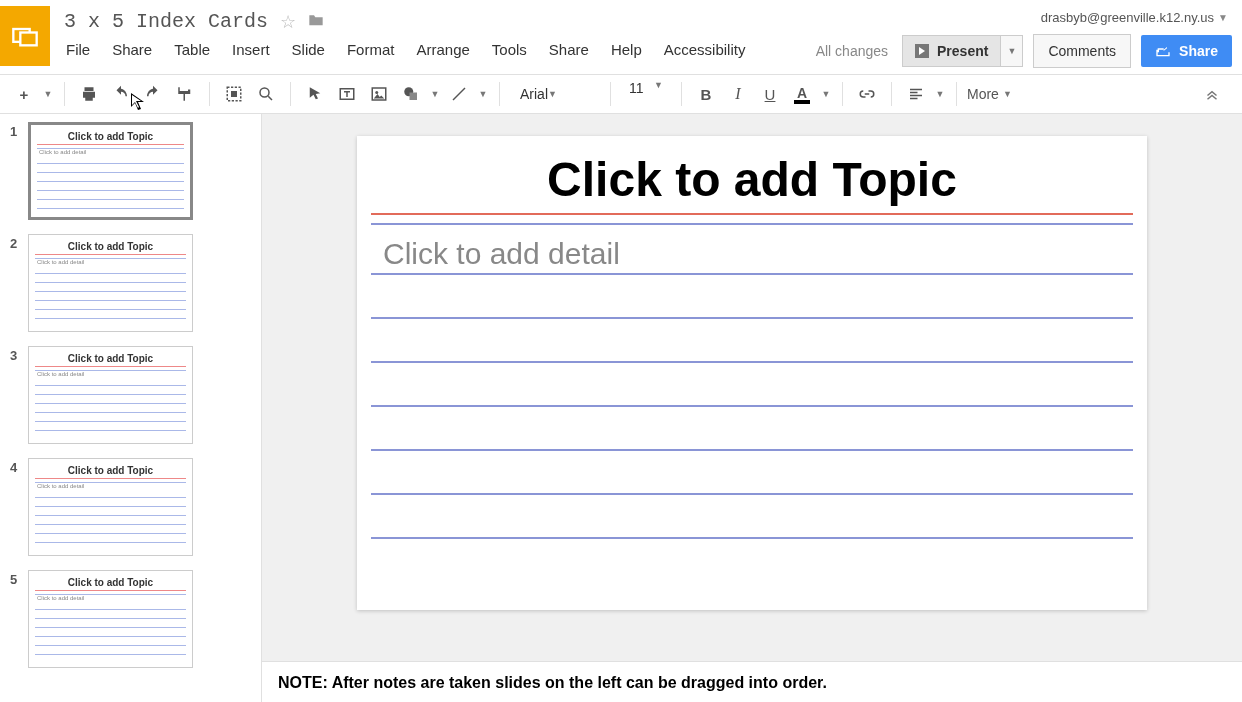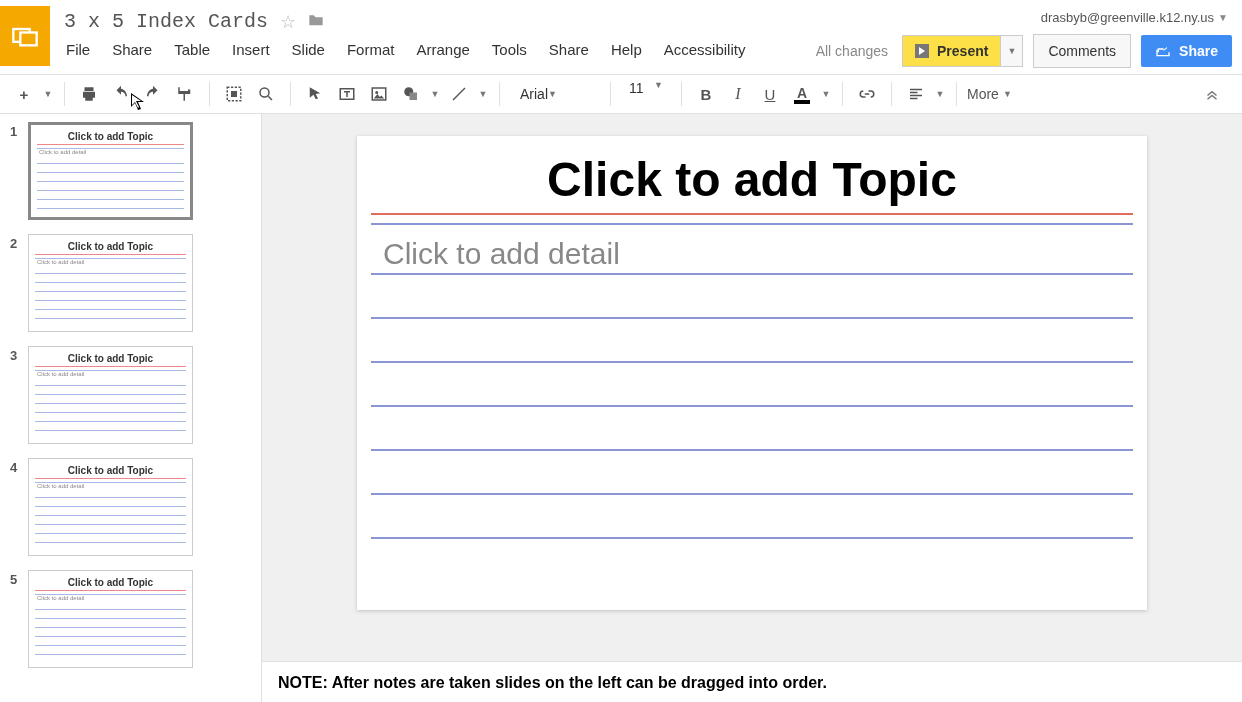--- a/index.html
+++ b/index.html
@@ -15,21 +15,21 @@
   .folder-icon { color: #999; font-size: 16px; cursor: pointer; }
 
   .user-info { position: absolute; right: 14px; top: 10px; font-size: 13px; color: #555; display:flex; align-items:center; gap:4px;margin-left:40px;}
   .user-info .tri { font-size: 10px; color:#888;}
 
   .menu-bar { display: flex; align-items: center; gap: 22px; padding-left: 2px; margin-top: 8px; font-size: 15px; color: #333; }
   .menu-bar span { cursor: pointer; }
 
   .right-buttons { position: absolute; right: 10px; top: 34px; display: flex; align-items: center; gap: 10px; }
   .saved-text { color: #888; font-size: 14px; margin-right: 4px; }
-  .present-btn { display:flex; align-items:center; border:1px solid #ccc; height:32px; padding:0 12px; gap:8px; cursor:pointer; background:#fde047;}
+  .present-btn { display:flex; align-items:center; border:1px solid #ccc; height:32px; padding:0 12px; gap:8px; cursor:pointer; background:#e5e5e5;}
   .present-btn .play { background:#777; width:14px; height:14px; display:flex; align-items:center; justify-content:center;}
   .present-btn .play::after{content:""; border-left:6px solid #fff; border-top:4px solid transparent; border-bottom:4px solid transparent;}
   .present-drop { border:1px solid #ccc; border-left:none; height:32px; width:22px; display:flex; align-items:center; justify-content:center; background:#f7f7f7; cursor:pointer;}
   .comments-btn { border:1px solid #ccc; height:32px; padding:16px 14px; display:flex; align-items:center; background:#f7f7f7; cursor:pointer; font-size:14px;}
   .share-btn { background:#3f8cf4; color:#fff; height:32px; padding:0 14px; display:flex; align-items:center; gap:8px; cursor:pointer; font-weight:bold; font-size:14px; border-radius:2px;}
 
   
   .toolbar { height:40px; border-top:1px solid #e0e0e0; border-bottom:1px solid #e0e0e0; display:flex; align-items:center; padding:0 10px; gap:4px; margin-top:8px; background:#fff;}
   .tool { width:28px; height:28px; display:flex; align-items:center; justify-content:center; cursor:pointer; color:#555; border-radius:2px;}
   .sep { width:1px; height:24px; background:#e0e0e0; margin:0 6px;}

